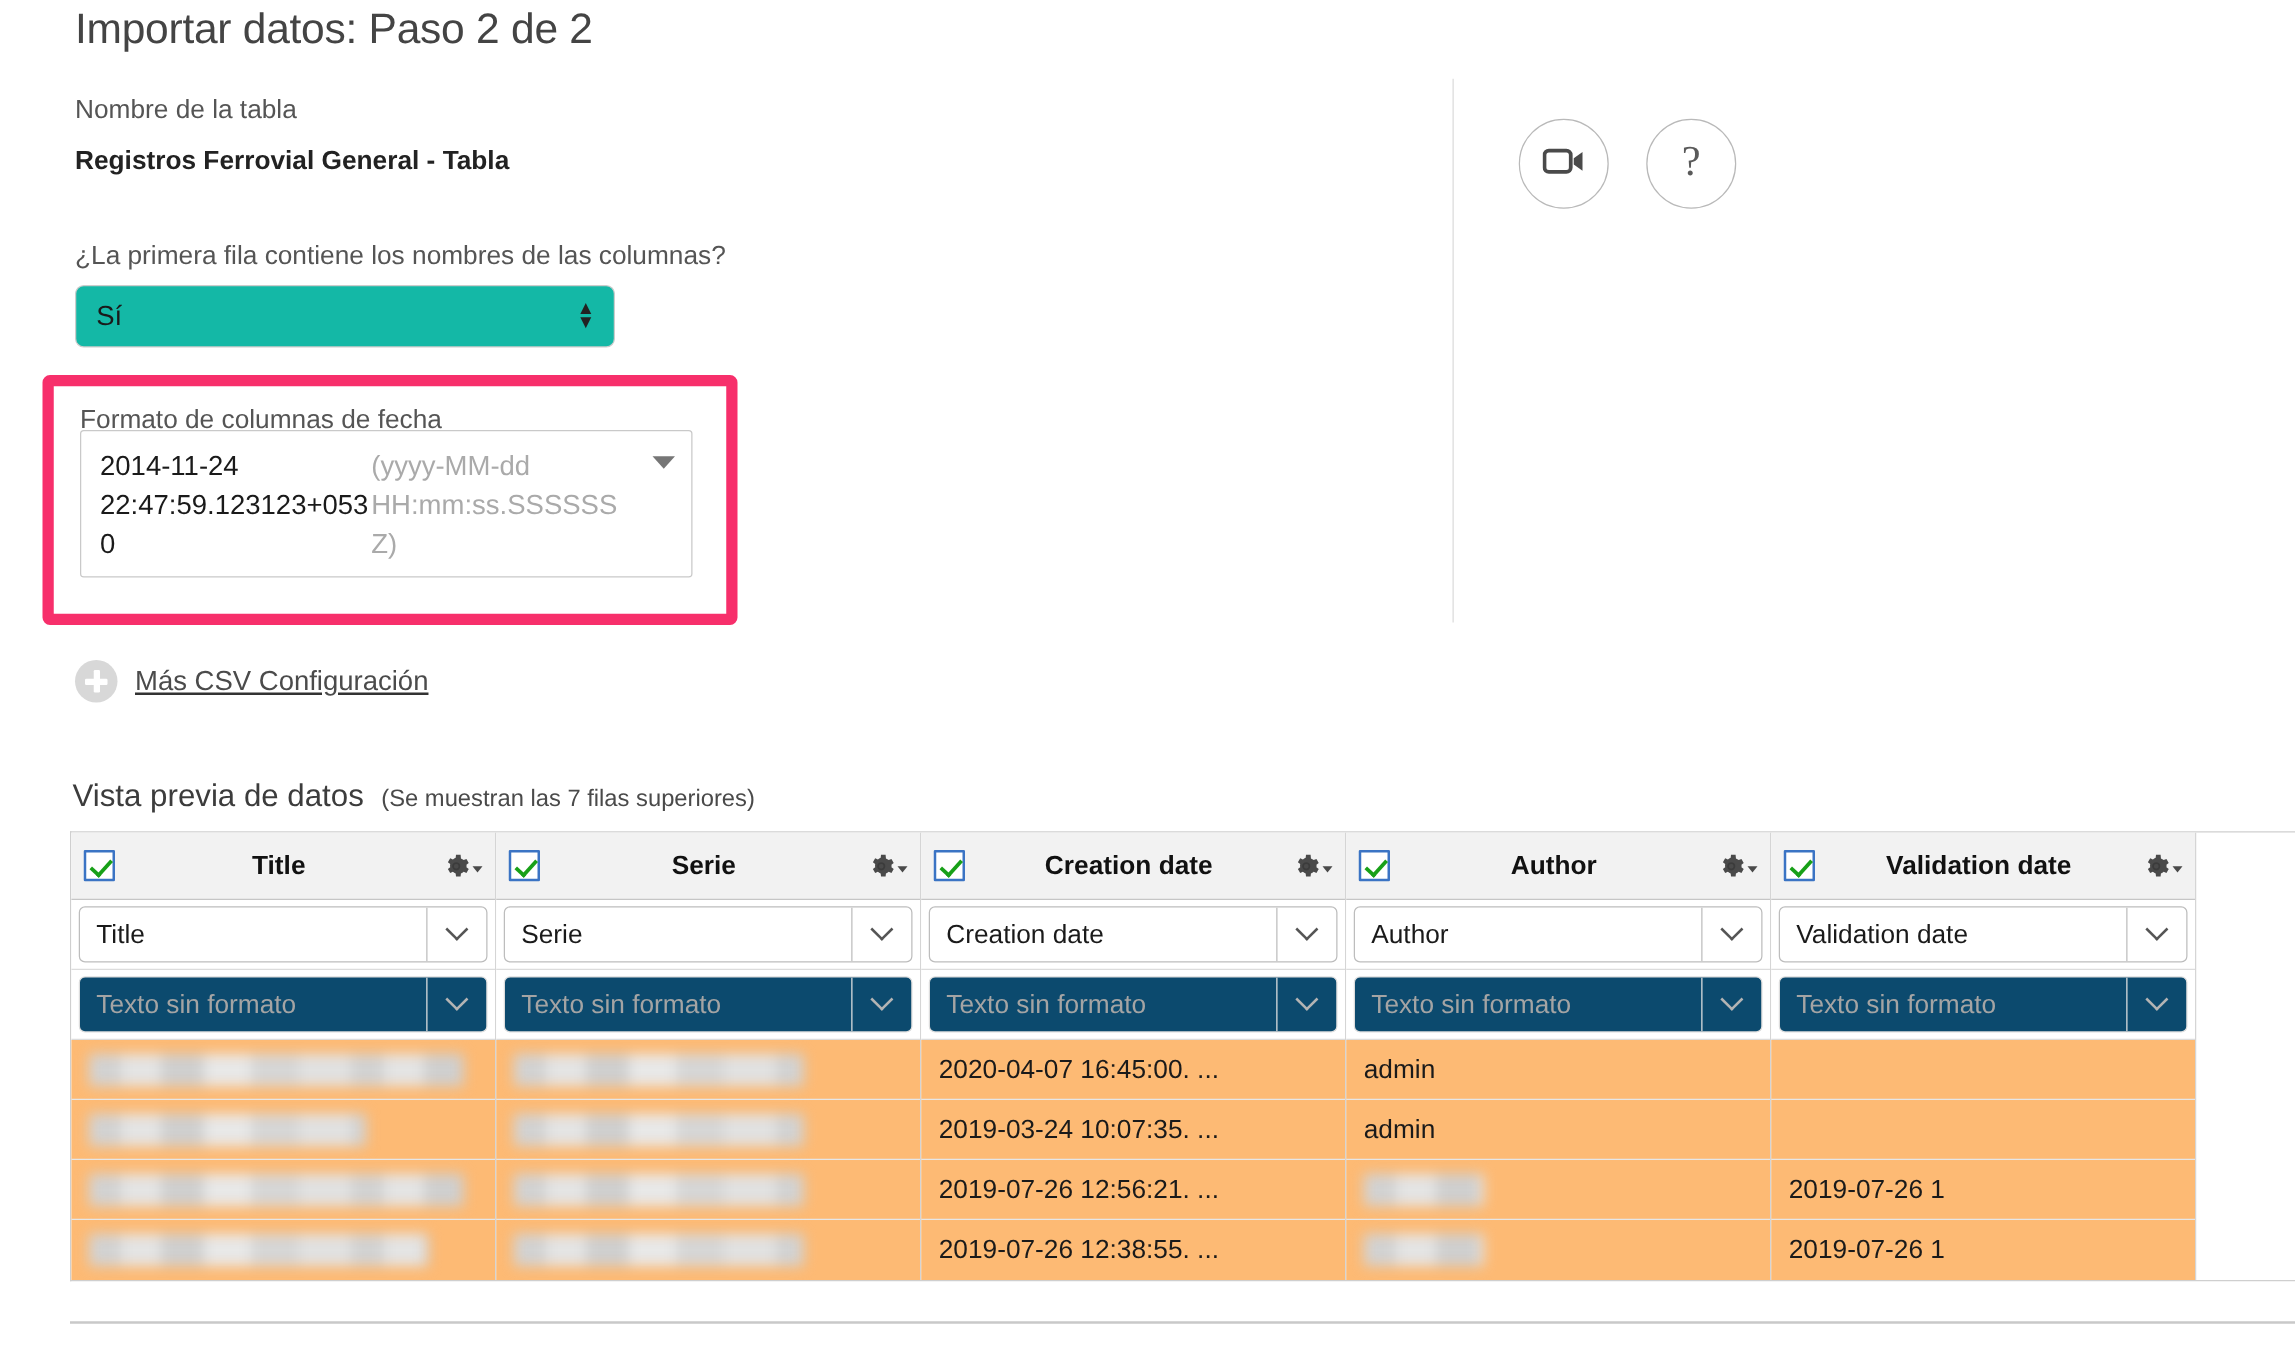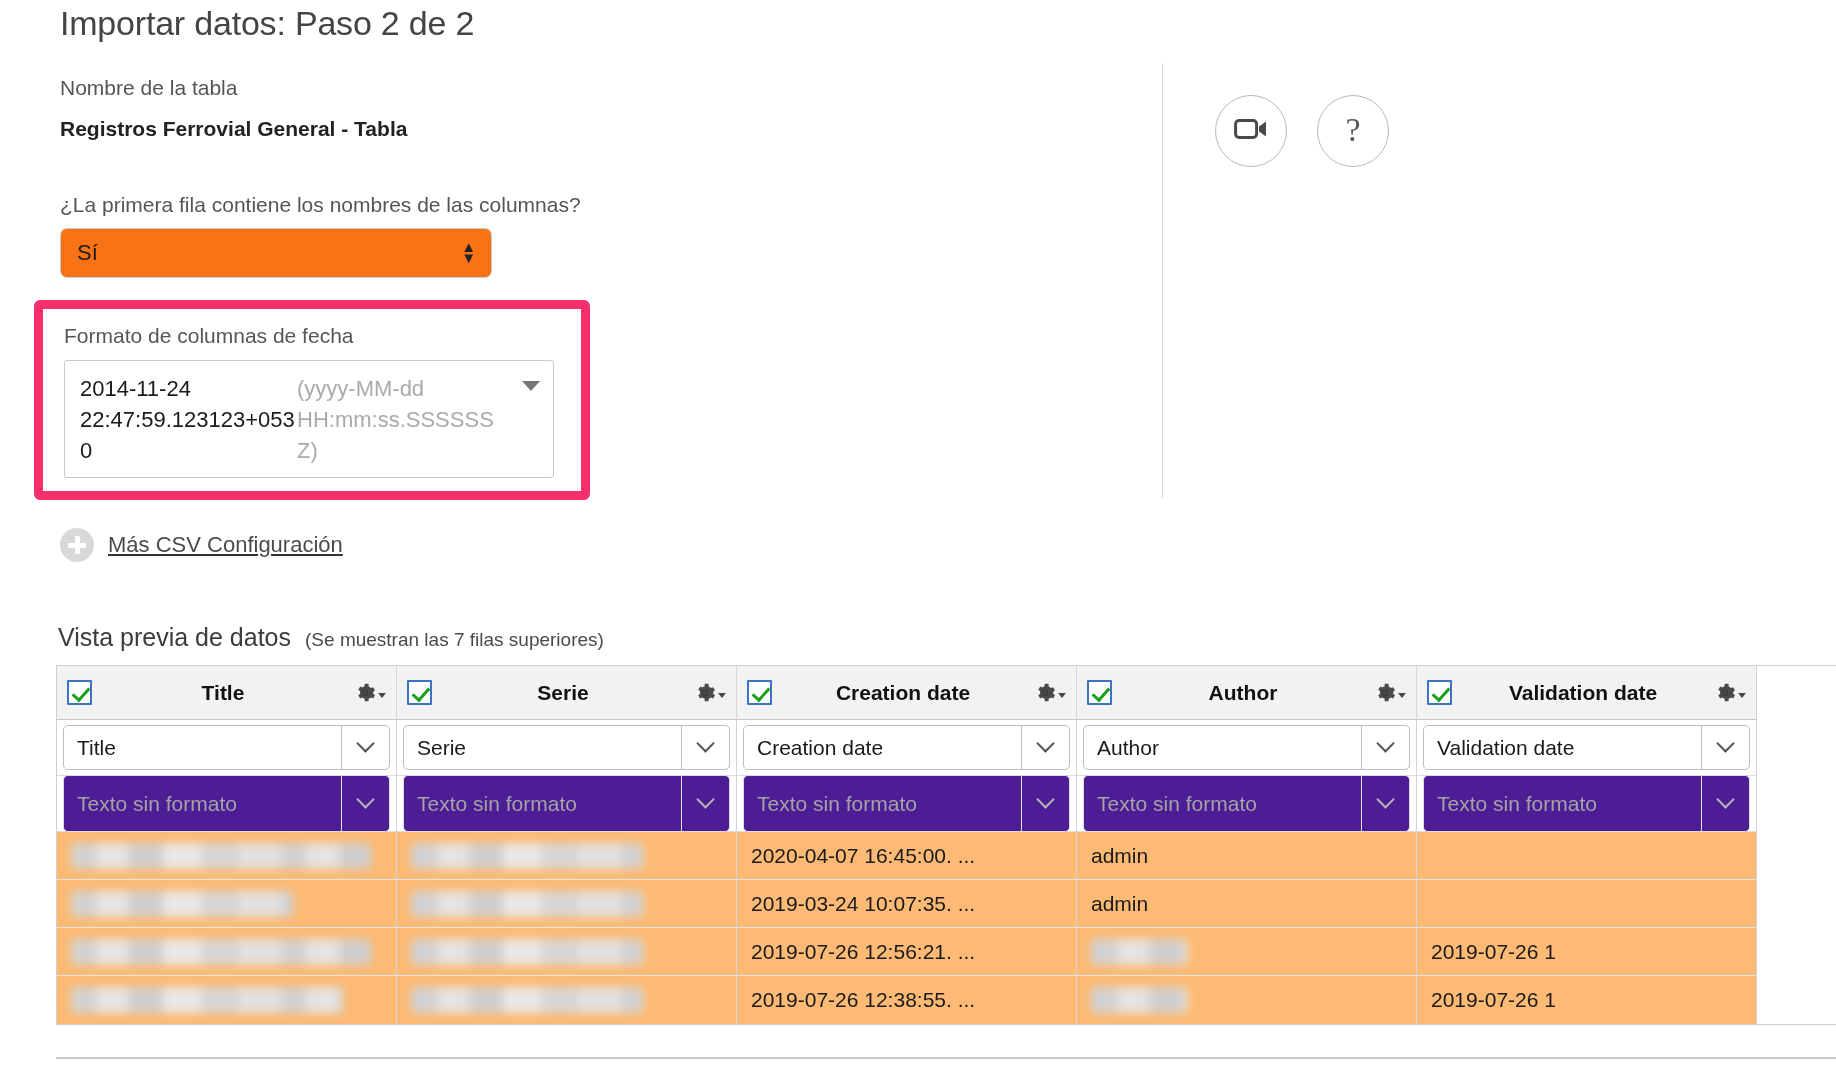--- a/index.html
+++ b/index.html
@@ -43,21 +43,21 @@
   
   .sel-wrap {
     position: absolute;
     left: 60px; top: 228px;
     width: 432px; height: 50px;
   }
   .sel-box {
     width: 100%; height: 100%;
     border: 1px solid #cccccc;
     border-radius: 7px;
-    background: #f97316;
+    background: #14b8a6;
     display: flex;
     align-items: center;
     padding: 0 16px;
     font-size: 22px;
     color: #1a1a1a;
   }
   .sel-arrows {
     position: absolute;
     right: 16px; top: 50%;
     transform: translateY(-50%);
@@ -77,21 +77,21 @@
     background: #ffffff;
   }
   .lbl-date-format {
     position: absolute;
     left: 64px; top: 324px;
     font-size: 21px;
     color: #555555;
   }
   .date-combo {
     position: absolute;
-    left: 64px; top: 360px;
+    left: 64px; top: 344px;
     width: 490px; height: 118px;
     border: 1px solid #c9c9c9;
     border-radius: 3px;
     background: #ffffff;
   }
   .date-combo .sample {
     position: absolute;
     left: 15px; top: 12px;
     width: 215px;
     font-size: 22px;
@@ -296,26 +296,26 @@
   .trow-cell {
     height: 56px;
     display: flex;
     align-items: center;
     padding: 5px 6px;
     background: #ffffff;
     border-bottom: 1px solid #dcdcdc;
   }
   .tsel {
     flex: 1;
-    height: 57px;
+    height: 45px;
     border: 1px solid #dddddd;
     border-radius: 5px;
     display: flex;
     align-items: center;
-    background: #4c1d95;
+    background: #0c4a6e;
     overflow: hidden;
   }
   .tsel .ttext {
     flex: 1;
     padding-left: 13px;
     font-size: 21px;
     color: #a4a4a4;
     white-space: nowrap;
     overflow: hidden;
   }

